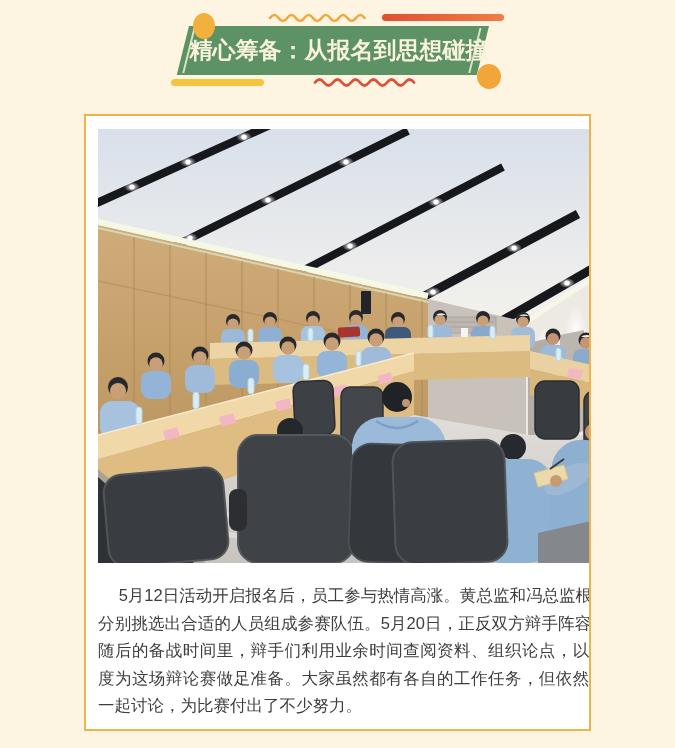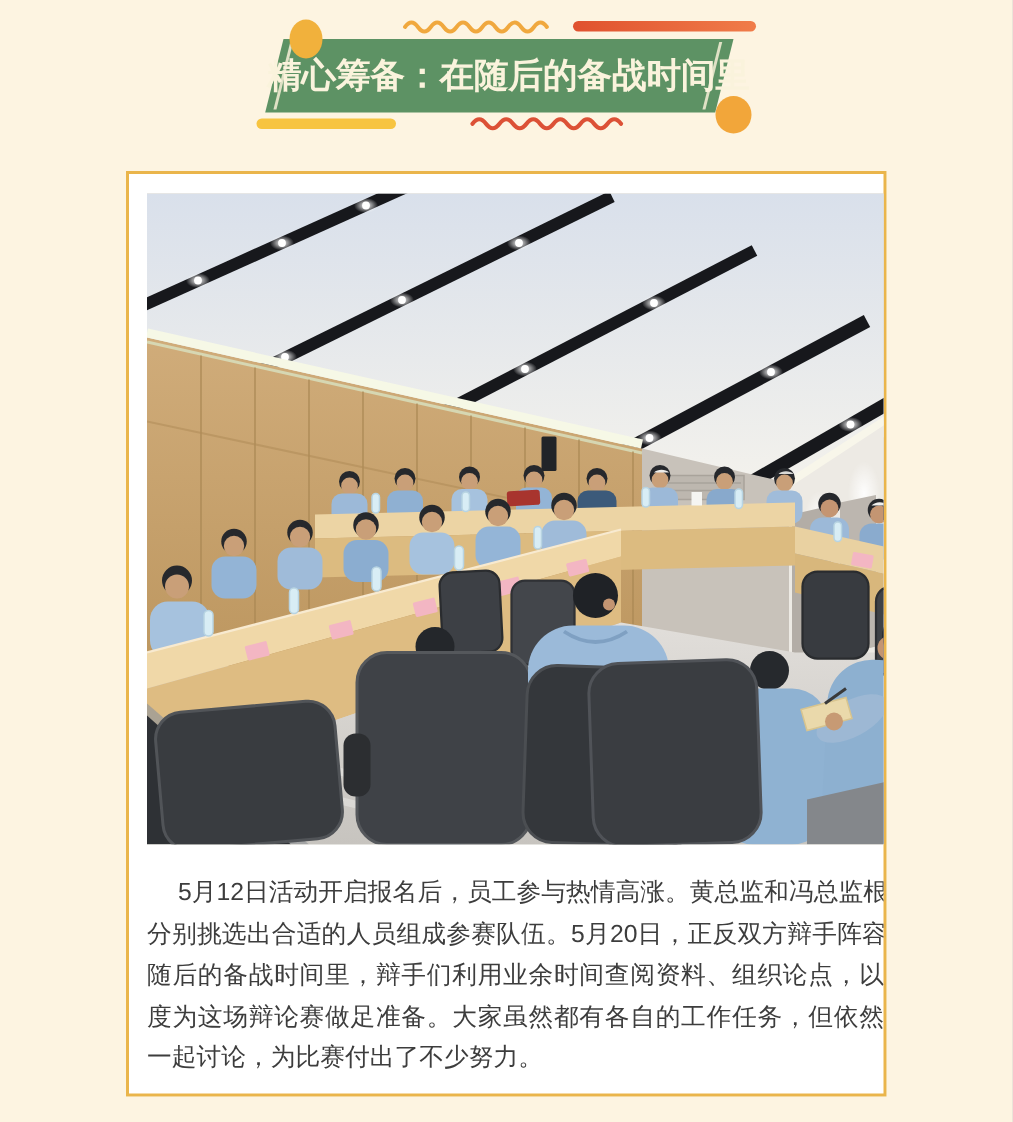--- a/index.html
+++ b/index.html
@@ -68,21 +68,21 @@
 
   <div class="header">
     <svg class="wave top" width="98" height="12" viewBox="0 0 98 12">
       <path d="M2 7 Q6.3 1 10.6 7 T19.2 7 T27.8 7 T36.4 7 T45 7 T53.6 7 T62.2 7 T70.8 7 T79.4 7 T88 7 T96.6 7" fill="none" stroke="#f0a83e" stroke-width="2.6" stroke-linecap="round"></path>
     </svg>
     <span class="bar orange"></span>
     <div class="banner-skew">
       <span class="inset-line l"></span>
       <span class="inset-line r"></span>
     </div>
-    <div class="banner-title">精心筹备：在随后的备战时间里</div>
+    <div class="banner-title">精心筹备：从报名到思想碰撞</div>
     <span class="dot yellow"></span>
     <span class="bar yellow"></span>
     <svg class="wave bottom" width="108" height="13" viewBox="0 0 108 13">
       <path d="M2 7.5 Q6.5 1.5 11 7.5 T20 7.5 T29 7.5 T38 7.5 T47 7.5 T56 7.5 T65 7.5 T74 7.5 T83 7.5 T92 7.5 T101 7.5" fill="none" stroke="#dc5136" stroke-width="2.8" stroke-linecap="round"></path>
     </svg>
     <span class="dot orange"></span>
   </div>
 
   <div class="card">
 

